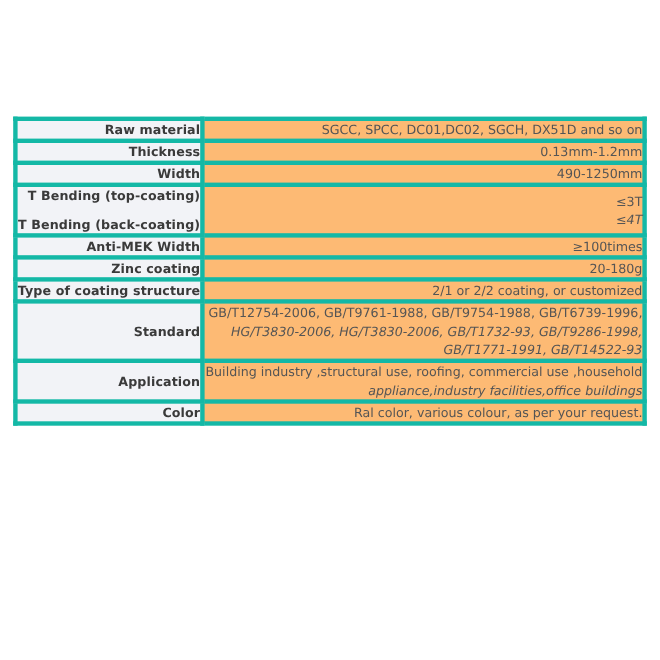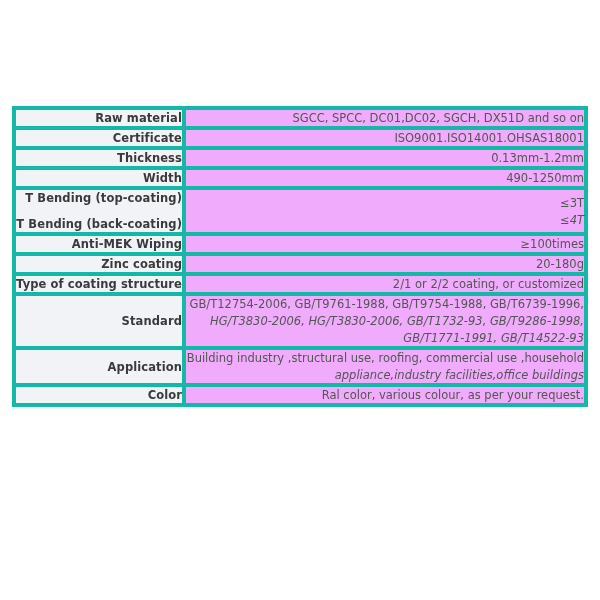--- a/index.html
+++ b/index.html
@@ -47,21 +47,21 @@
     background: #f2f3f7;
     text-align: center;
     font-weight: bold;
     font-size: 11.5px;
     color: #3a3a3a;
     padding: 5px 6px;
     line-height: 16px;
     letter-spacing: 0.1px;
   }
   td.value-cell {
-    background: #f0abfc;
+    background: #fdba74;
     text-align: left;
     font-size: 11.5px;
     color: #555555;
     padding: 5px 10px;
     line-height: 16px;
   }
   .vline {
     display: block;
   }
   .vline + .vline {
@@ -85,28 +85,20 @@
           <tr>
             <td class="label-cell">
               <span class="lline">Raw material</span>
             </td>
             <td class="value-cell">
               <span class="vline">SGCC, SPCC, DC01,DC02, SGCH, DX51D and so on</span>
             </td>
           </tr>
           <tr>
             <td class="label-cell">
-              <span class="lline">Certificate</span>
-            </td>
-            <td class="value-cell">
-              <span class="vline">ISO9001.ISO14001.OHSAS18001</span>
-            </td>
-          </tr>
-          <tr>
-            <td class="label-cell">
               <span class="lline">Thickness</span>
             </td>
             <td class="value-cell">
               <span class="vline">0.13mm-1.2mm</span>
             </td>
           </tr>
           <tr>
             <td class="label-cell">
               <span class="lline">Width</span>
             </td>
@@ -119,21 +111,21 @@
               <span class="lline">T Bending (top-coating)</span>
               <span class="lline">T Bending (back-coating)</span>
             </td>
             <td class="value-cell">
               <span class="vline">≤3T</span>
               <span class="vline">≤4T</span>
             </td>
           </tr>
           <tr>
             <td class="label-cell">
-              <span class="lline">Anti-MEK Wiping</span>
+              <span class="lline">Anti-MEK Width</span>
             </td>
             <td class="value-cell">
               <span class="vline">≥100times</span>
             </td>
           </tr>
           <tr>
             <td class="label-cell">
               <span class="lline">Zinc coating</span>
             </td>
             <td class="value-cell">

